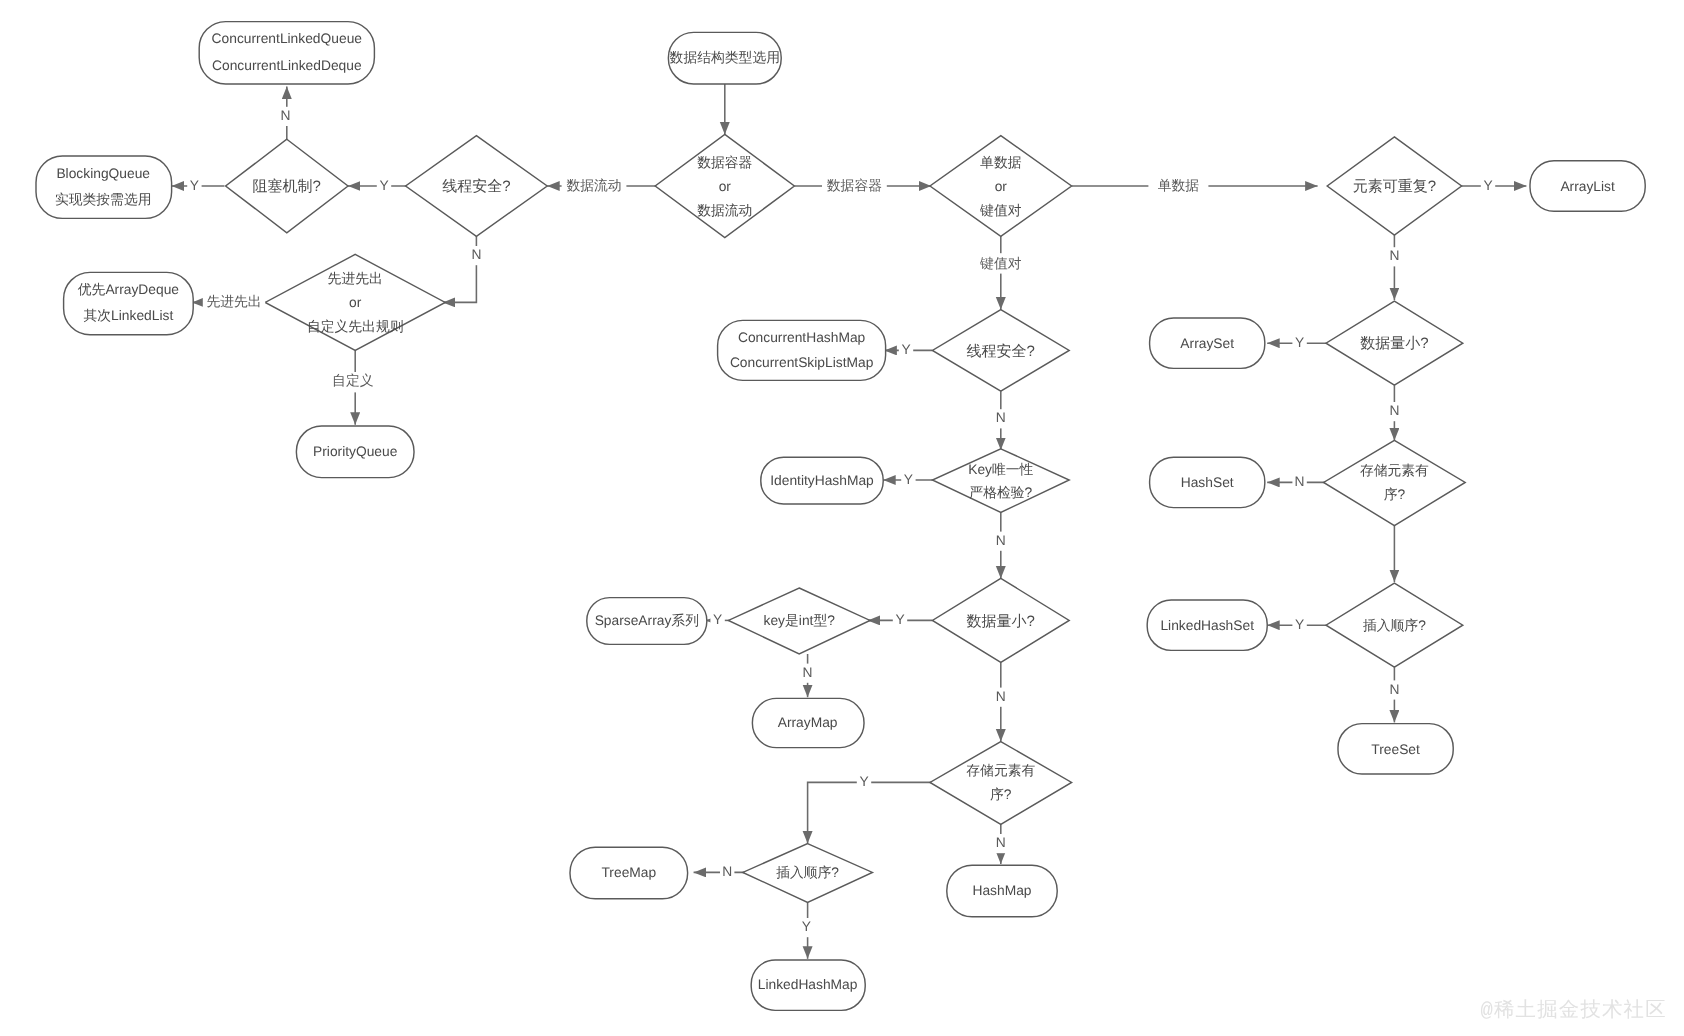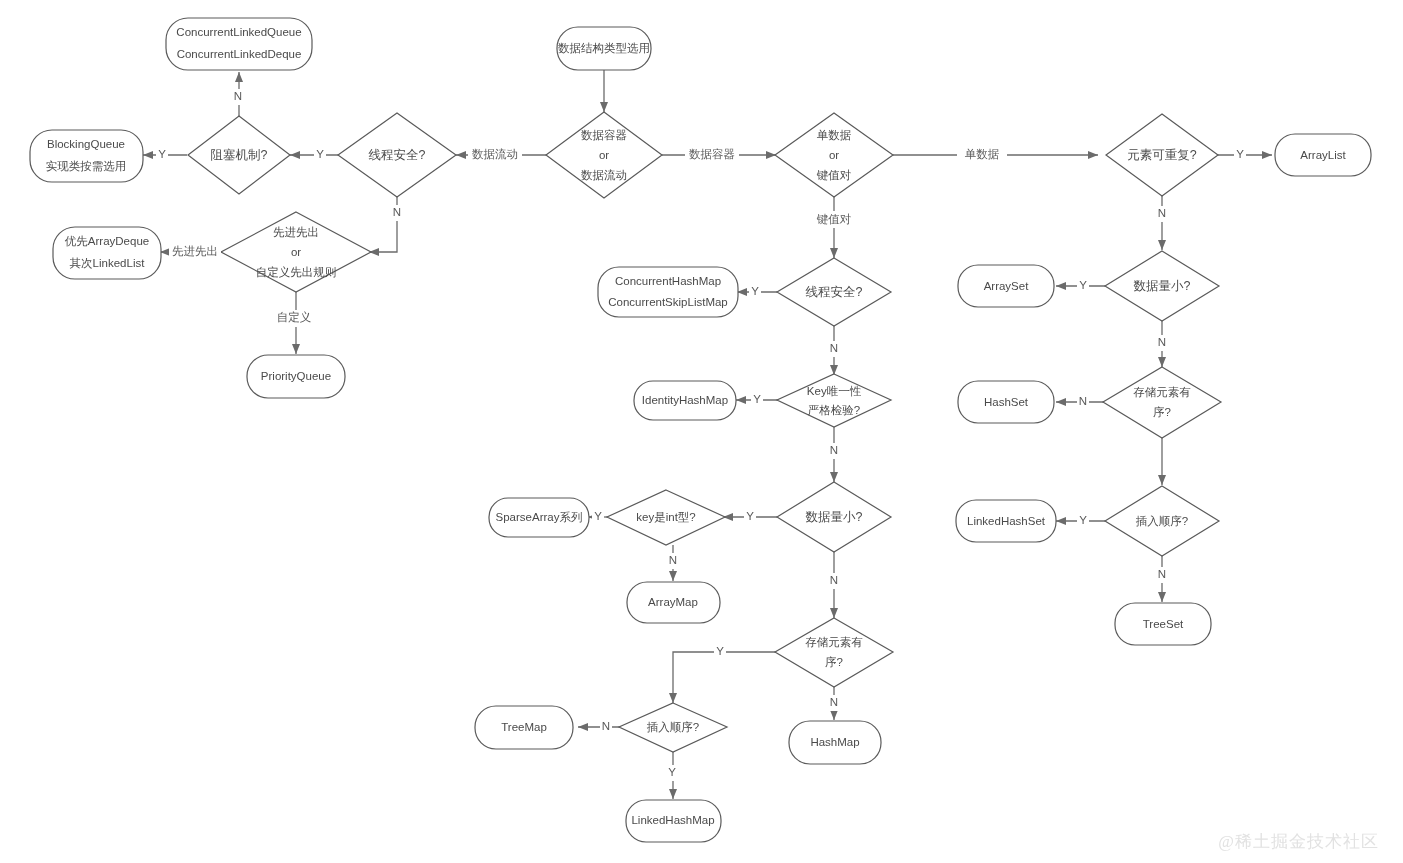--- a/index.html
+++ b/index.html
@@ -50,23 +50,23 @@
     font-size: 11.5px;
     fill: #5a5a5a;
     text-anchor: middle;
     dominant-baseline: middle;
   }
   .edge-label-bg {
     fill: #ffffff;
   }
   .watermark {
     position: absolute;
-    right: 24px;
+    right: 14px;
     bottom: 10px;
-    font-family: Liberation Serif, serif;
+    font-family: Liberation Mono, monospace;
     font-size: 17px;
     color: #e2e2e2;
     letter-spacing: 1px;
     user-select: none;
   }
 </style>
 </head>
 <body>
 
 <div id="flow-root">

